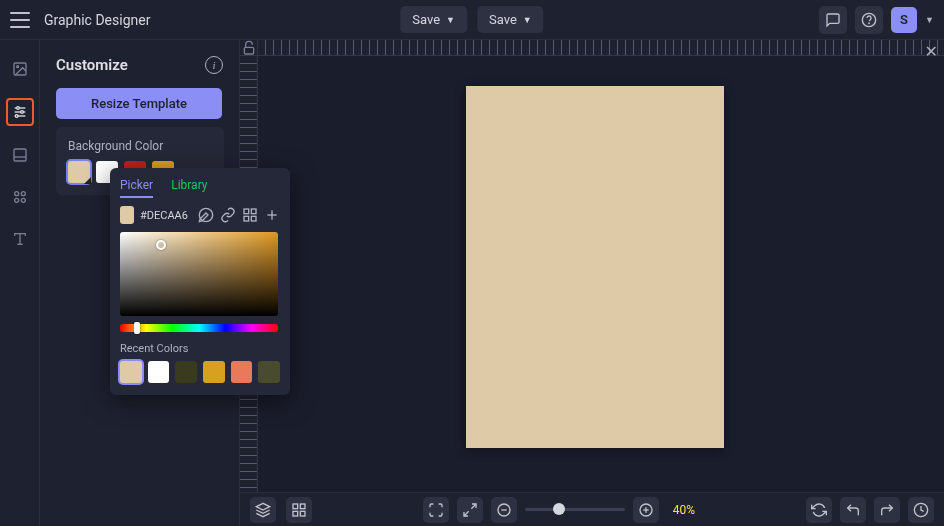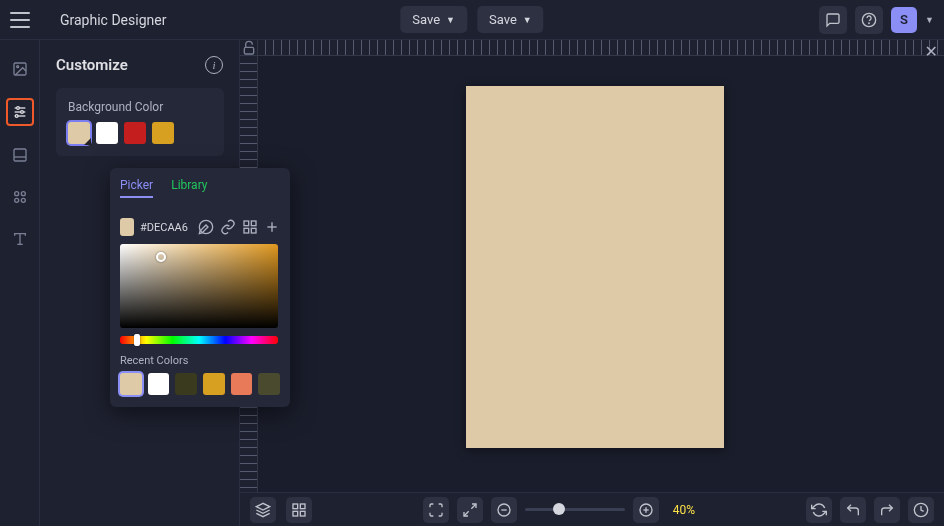--- a/index.html
+++ b/index.html
@@ -1,20 +1,20 @@
 <!DOCTYPE html>
 <html><head>
 <meta charset="utf-8">
 <style>
 * { margin:0; padding:0; box-sizing:border-box; font-family:-apple-system,BlinkMacSystemFont,'Segoe UI',Roboto,sans-serif; }
 body { width:944px; height:526px; background:#1e2130; color:#e0e0e5; overflow:hidden; position:relative; }
 .topbar { height:40px; background:#1e2130; display:flex; align-items:center; padding:0 10px; border-bottom:1px solid #2a2e40; }
 .hamburger { width:20px; height:16px; display:flex; flex-direction:column; justify-content:space-between; cursor:pointer; }
 .hamburger span { height:2px; background:#c0c3cc; border-radius:1px; }
-.app-title { margin-left:30px; font-size:14px; color:#d5d7de; }
+.app-title { margin-left:14px; font-size:14px; color:#d5d7de; }
 .topbar-center { margin-left:auto; margin-right:auto; display:flex; gap:10px; position:absolute; left:50%; transform:translateX(-50%); }
 .btn { background:#2d3142; color:#d5d7de; border:0; padding:6px 12px; border-radius:5px; font-size:13px; cursor:pointer; display:flex; align-items:center; gap:6px; }
 .chev { font-size:9px; }
 .topbar-right { display:flex; gap:8px; margin-left:auto; align-items:center; }
 .iconbtn { width:28px; height:28px; background:#2d3142; border-radius:5px; display:flex; align-items:center; justify-content:center; cursor:pointer; color:#c0c3cc; }
 .avatar { width:26px; height:26px; background:#8a8ef5; border-radius:5px; display:flex; align-items:center; justify-content:center; font-size:13px; font-weight:600; color:#1e2130; }
 .toolstrip { position:absolute; top:40px; left:0; width:40px; height:486px; background:#1e2130; border-right:1px solid #2a2e40; padding-top:16px; display:flex; flex-direction:column; gap:16px; align-items:center; }
 .tool { width:26px; height:26px; display:flex; align-items:center; justify-content:center; color:#7a7f94; cursor:pointer; border-radius:4px; }
 .tool.active { border:2px solid #f05a2a; color:#e0e0e5; width:28px; height:28px; }
 .sidepanel { position:absolute; top:40px; left:40px; width:200px; height:486px; background:#1e2130; border-right:1px solid #2a2e40; padding:16px; }
@@ -23,21 +23,21 @@
 .info { width:18px; height:18px; border:1.5px solid #aeb1c0; border-radius:50%; display:flex; align-items:center; justify-content:center; font-size:11px; font-style:italic; font-family:Georgia,serif; color:#aeb1c0; }
 .resize-btn { width:166px; background:#8a8ef5; color:#1e2130; border:0; padding:8px; border-radius:5px; font-size:13px; font-weight:500; cursor:pointer; margin-bottom:8px; }
 .dims { text-align:center; font-size:12px; color:#aeb1c0; margin-bottom:14px; }
 .bgcolor-card { background:#252838; border-radius:6px; padding:12px; width:168px; }
 .bg-label { font-size:12px; color:#aeb1c0; margin-bottom:8px; }
 .swatch-grid { display:flex; flex-wrap:wrap; gap:6px; }
 .swatch { width:22px; height:22px; border-radius:3px; cursor:pointer; }
 .swatch.selected { box-shadow:0 0 0 2px #7a7ef0; position:relative; }
 .swatch.selected::after { content:''; position:absolute; right:-1px; bottom:-1px; width:0; height:0; border-left:7px solid transparent; border-bottom:7px solid #222; }
 .colorpicker { position:absolute; top:168px; left:110px; width:180px; background:#252838; border-radius:6px; padding:10px 10px 12px 10px; box-shadow:0 6px 24px rgba(0,0,0,0.5); z-index:50; }
-.cp-tabs { display:flex; gap:18px; margin-bottom:20px; font-size:12px; }
+.cp-tabs { display:flex; gap:18px; margin-bottom:8px; font-size:12px; }
 .cp-tab { color:#22c55e; cursor:pointer; padding-bottom:4px; }
 .cp-tab.active { color:#8a8ef5; border-bottom:2px solid #8a8ef5; }
 .cp-row { display:flex; align-items:center; gap:6px; margin-bottom:8px;justify-content:flex-end; }
 .cp-preview { width:18px; height:18px; border-radius:3px; background:#decaa6; }
 .cp-input { background:transparent; border:0; color:#d5d7de; font-size:11px; width:52px; outline:none; }
 .cp-tool { width:18px; height:18px; display:flex; align-items:center; justify-content:center; cursor:pointer; color:#aeb1c0; }
 .cp-canvas { width:158px; height:84px; border-radius:3px; position:relative; background:linear-gradient(to bottom, transparent 0%, #000 100%), linear-gradient(to right, #fff 0%, #e09820 100%); margin-bottom:8px; }
 .cp-cursor { position:absolute; top:8px; left:36px; width:10px; height:10px; border:2px solid #fff; border-radius:50%; box-shadow:0 0 2px rgba(0,0,0,0.6); }
 .hue-strip { width:158px; height:8px; border-radius:3px; background:linear-gradient(to right,#ff0000,#ffff00,#00ff00,#00ffff,#0000ff,#ff00ff,#ff0000); margin-bottom:10px; position:relative; }
 .hue-thumb { position:absolute; top:-2px; left:14px; width:6px; height:12px; background:#fff; border-radius:2px; box-shadow:0 0 2px rgba(0,0,0,0.5); }
@@ -140,20 +140,21 @@
         <line x1="8" y1="20" x2="16" y2="20"></line>
       </svg>
     </div>
 </div>
 
 <div class="sidepanel">
   <div class="panel-head">
     <div class="panel-title">Customize</div>
     <div class="info">i</div>
   </div>
+  <button class="resize-btn">Resize Template</button>
   <div class="bgcolor-card">
     <div class="bg-label">Background Color</div>
     <div class="swatch-grid">
       <div class="swatch selected" style="background:#decaa6"></div>
       <div class="swatch" style="background:#ffffff"></div>
       <div class="swatch" style="background:#c41e1e"></div>
       <div class="swatch" style="background:#d8a020"></div>
     </div>
   </div>
 </div>

